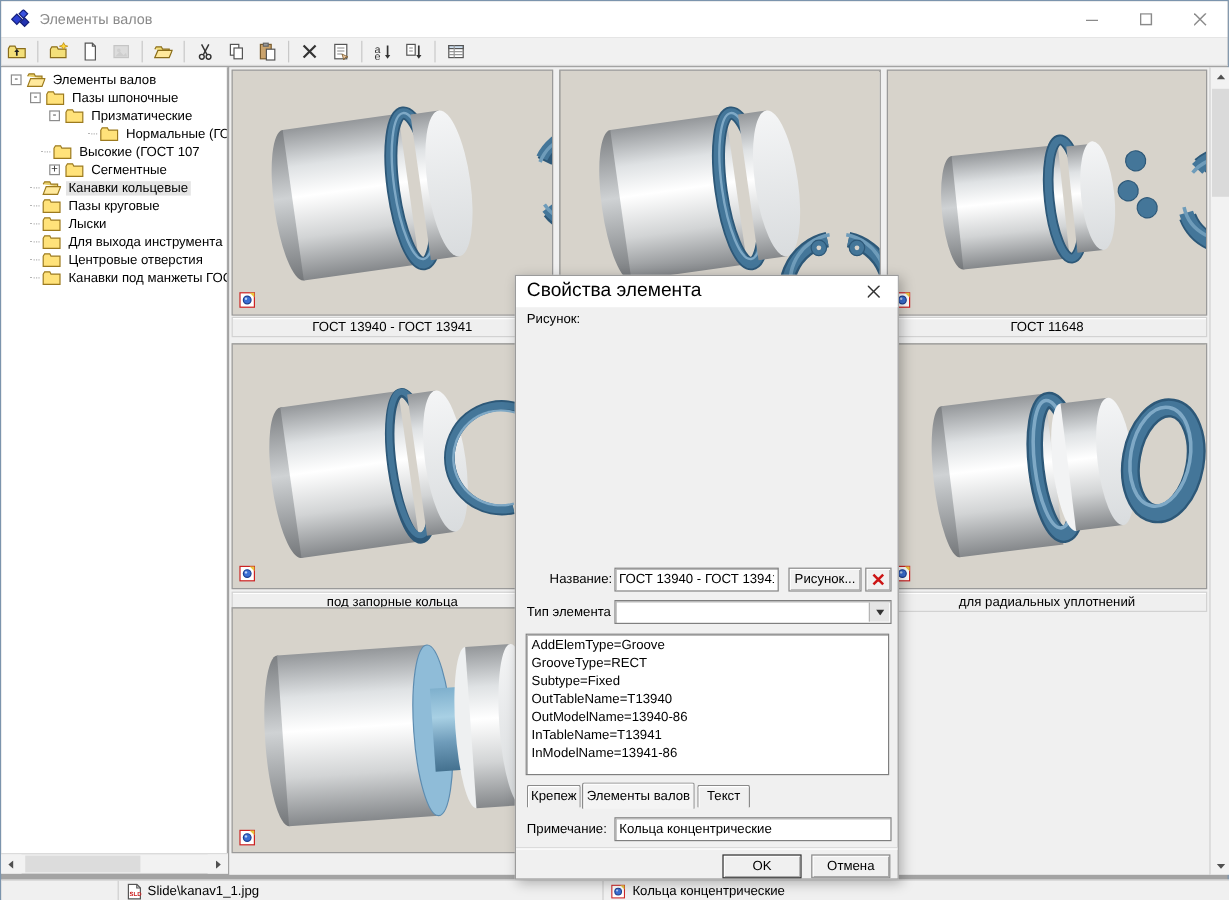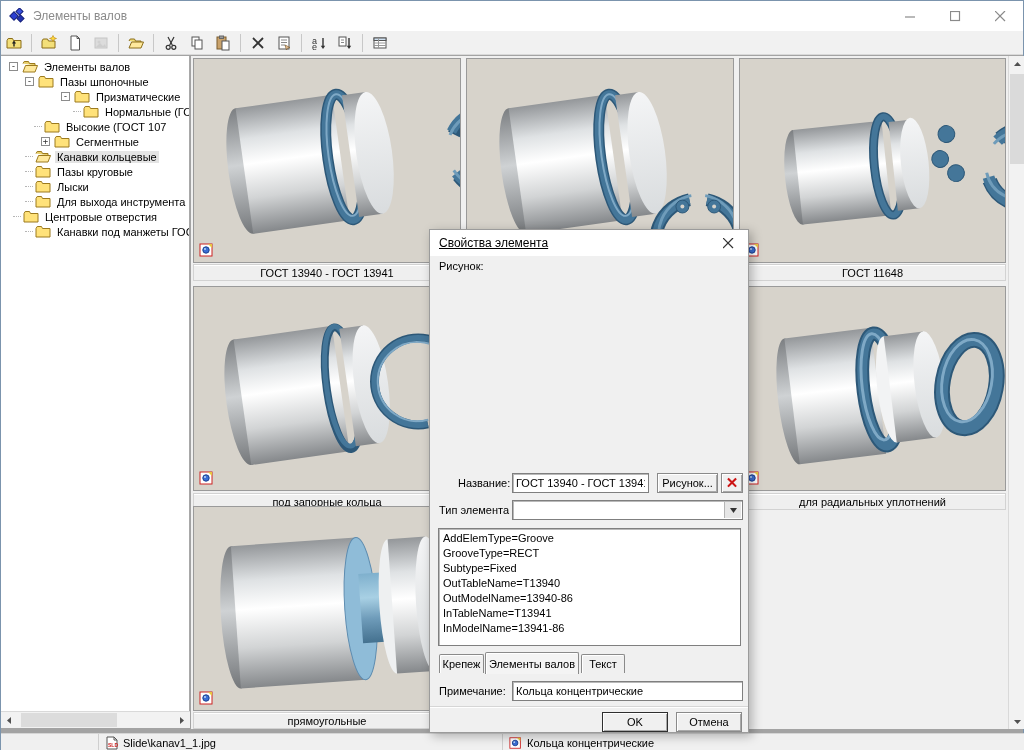--- a/index.html
+++ b/index.html
@@ -43,21 +43,21 @@
   .vthumb { position:absolute; left:1px; top:18px; width:15px; height:90px; background:#dadada; }
 
   .tile-img { position:absolute; border:1px solid #9a9a9a; box-shadow:inset 1px 1px 0 #868686, inset -1px -1px 0 #ffffff; background:#d7d3cb; }
   .tile-img svg.scene { position:absolute; left:0; top:0; width:100%; height:100%; }
   .slide-ic { position:absolute; left:5px; bottom:4px; width:16px; height:16px; }
   .tile-cap { position:absolute; background:#efefef; border:1px solid #d2d2d2; box-shadow:inset 0 1px 0 #ffffff; display:flex; align-items:center; justify-content:center; color:#000; }
 
   
   .dialog { position:absolute; left:428px; top:228px; width:320px; height:504px; background:#f0f0f0; border:1px solid #9b9b9b; box-shadow:3px 3px 10px rgba(0,0,0,.28); z-index:50; }
   .dlg-title { position:absolute; left:0; top:0; width:100%; height:26px; background:#ffffff; display:flex; align-items:center; }
-  .dlg-title-text { margin-left:9px; font-size:12px; color:#000;text-decoration:underline; }
+  .dlg-title-text { margin-left:9px; font-size:16px; color:#000; }
   .dlg-close { position:absolute; right:0; top:0; width:40px; height:26px; display:flex; align-items:center; justify-content:center; }
   .dlg-close svg { stroke:#333; stroke-width:1.2; }
   .dlg-label { position:absolute; color:#000; }
   .frame { position:absolute; left:8px; top:44px; width:303px; height:194px; border:1px solid #a8a8a8; box-shadow:inset 1px 1px 0 #8f8f8f, inset -1px -1px 0 #ffffff; background:#f2f2f2; }
   .no-pic { position:absolute; left:0; top:118px; width:100%; text-align:center; }
   .field { position:absolute; background:#ffffff; border:1px solid #7f7f7f; box-shadow:inset 1px 1px 0 #b9b9b9; font-family:"Liberation Sans", sans-serif; font-size:11px; padding:2px 3px; color:#000; }
   input.field { outline:none; }
   .btn { position:absolute; background:#f0f0f0; border:1px solid #8a8a8a; box-shadow:inset 1px 1px 0 #ffffff, inset -1px -1px 0 #a9a9a9; font-size:11px; display:flex; align-items:center; justify-content:center; color:#000; }
   .btn.default { border:1px solid #2f2f2f; }
   .redx { color:#cc1414; font-weight:bold; font-size:15px; }
@@ -241,21 +241,21 @@
         </svg>
       <span class="tlabel">Элементы валов</span>
     </div>
     <div class="trow" style="padding-left:24px">
       <span class="exp minus"></span>
       <svg class="fold" viewBox="0 0 16 13">
           <path d="M1 3.5 L2.2 1.5 H6.5 L7.5 3.5 H15 V12 H1 Z" fill="#ffe27a" stroke="#9c7a1e"></path>
         </svg>
       <span class="tlabel">Пазы шпоночные</span>
     </div>
-    <div class="trow" style="padding-left:60px">
+    <div class="trow" style="padding-left:40px">
       <span class="exp minus"></span>
       <svg class="fold" viewBox="0 0 16 13">
           <path d="M1 3.5 L2.2 1.5 H6.5 L7.5 3.5 H15 V12 H1 Z" fill="#ffe27a" stroke="#9c7a1e"></path>
         </svg>
       <span class="tlabel">Призматические</span>
     </div>
     <div class="trow" style="padding-left:72px">
       <span class="dot"></span>
       <svg class="fold" viewBox="0 0 16 13">
           <path d="M1 3.5 L2.2 1.5 H6.5 L7.5 3.5 H15 V12 H1 Z" fill="#ffe27a" stroke="#9c7a1e"></path>
@@ -298,21 +298,21 @@
         </svg>
       <span class="tlabel">Лыски</span>
     </div>
     <div class="trow" style="padding-left:24px">
       <span class="dot"></span>
       <svg class="fold" viewBox="0 0 16 13">
           <path d="M1 3.5 L2.2 1.5 H6.5 L7.5 3.5 H15 V12 H1 Z" fill="#ffe27a" stroke="#9c7a1e"></path>
         </svg>
       <span class="tlabel">Для выхода инструмента</span>
     </div>
-    <div class="trow" style="padding-left:12px">
+    <div class="trow" style="padding-left:24px">
       <span class="dot"></span>
       <svg class="fold" viewBox="0 0 16 13">
           <path d="M1 3.5 L2.2 1.5 H6.5 L7.5 3.5 H15 V12 H1 Z" fill="#ffe27a" stroke="#9c7a1e"></path>
         </svg>
       <span class="tlabel">Центровые отверстия</span>
     </div>
     <div class="trow" style="padding-left:24px">
       <span class="dot"></span>
       <svg class="fold" viewBox="0 0 16 13">
           <path d="M1 3.5 L2.2 1.5 H6.5 L7.5 3.5 H15 V12 H1 Z" fill="#ffe27a" stroke="#9c7a1e"></path>
@@ -503,23 +503,20 @@
         <ellipse cx="238" cy="105" rx="14" ry="68" fill="url(#faceV)"></ellipse>
       </g>
     </svg>
     <svg class="slide-ic" viewBox="0 0 16 16">
         <rect x="1" y="2" width="12" height="12" fill="#fff" stroke="#cc2222"></rect>
         <polygon points="9,2 13,2 13,6" fill="#e8c840"></polygon>
         <circle cx="7" cy="8" r="3.2" fill="#3b6fd4" stroke="#1d3f8f"></circle>
         <circle cx="6" cy="7" r="1" fill="#bcd4f5"></circle>
       </svg>
   </div>
-  <div class="tile-cap" style="left:192px; top:711px; width:268px; height:17px;">
-      <span>прямоугольные</span>
-    </div>
 
   <div class="vscroll">
     <div class="varrow" style="top:0">
       <svg width="7" height="7">
           <polygon points="0,5 7,5 3.5,1" fill="#505050"></polygon>
         </svg>
     </div>
     <div class="vthumb"></div>
     <div class="varrow" style="bottom:0">
       <svg width="7" height="7">

